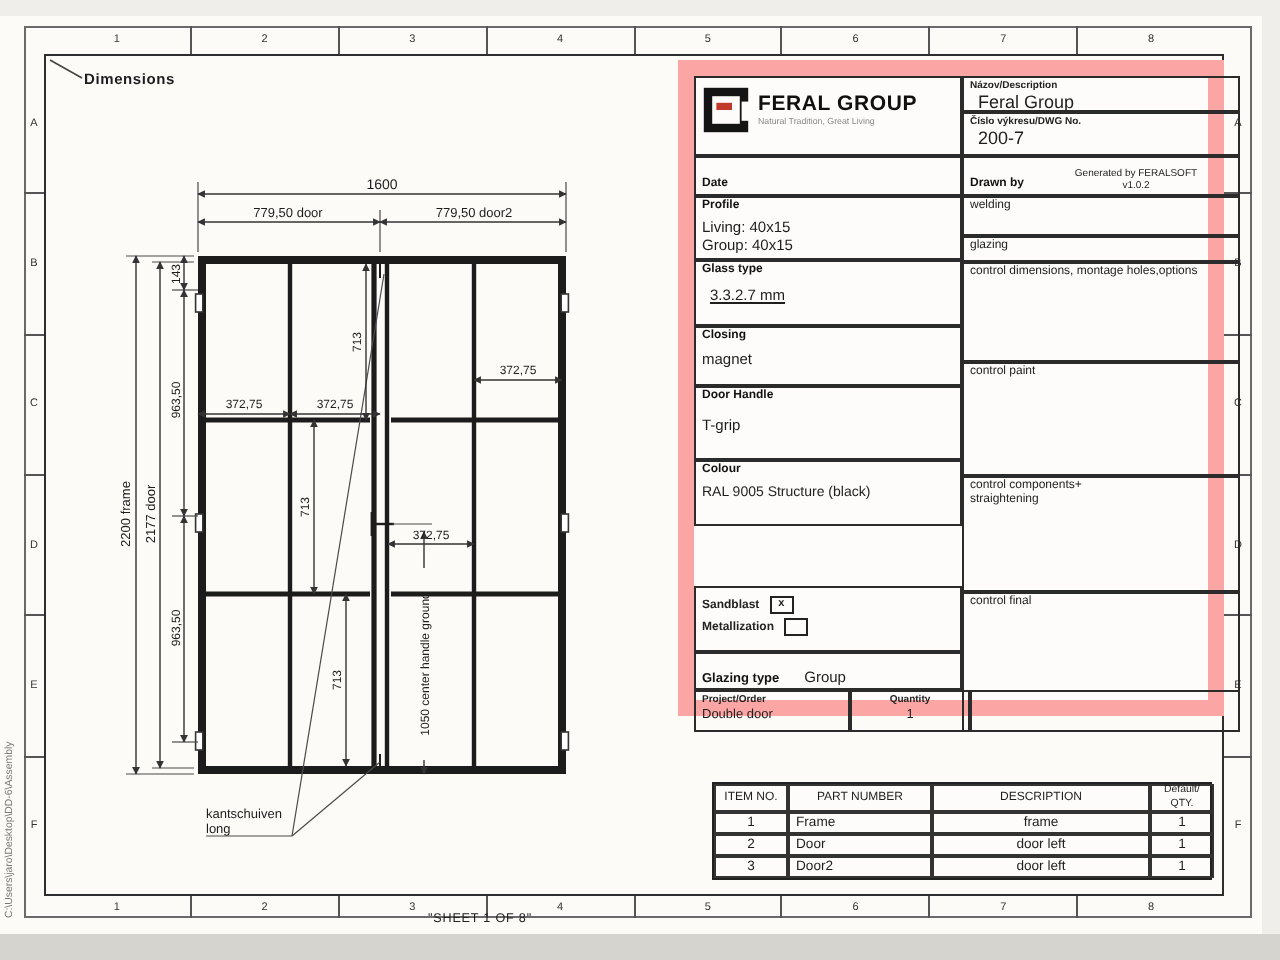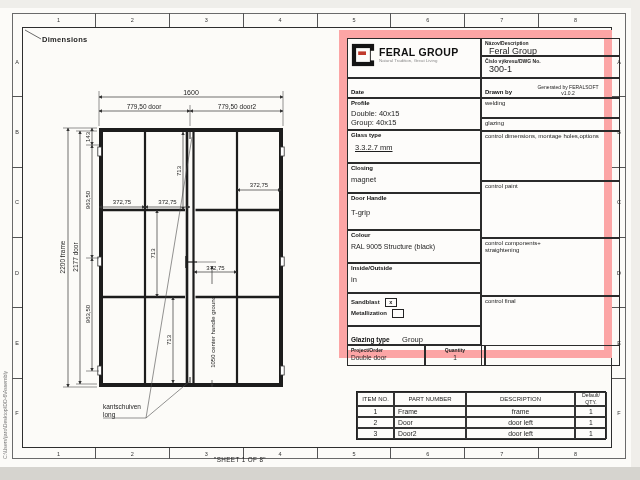--- a/index.html
+++ b/index.html
@@ -279,59 +279,55 @@
         </div>
       </div>
     </div>
 
     <div class="cell" style="left:134px;top:0;width:139px;height:18px;">
       <div class="lbl-tiny">Názov/Description</div>
       <div class="val-lg" style="padding-left:4px;">Feral Group</div>
     </div>
     <div class="cell" style="left:134px;top:18px;width:139px;height:22px;">
       <div class="lbl-tiny">Číslo výkresu/DWG No.</div>
-      <div class="val-lg" style="padding-left:4px;">300-1</div>
+      <div class="val-lg" style="padding-left:4px;">200-7</div>
     </div>
 
     <div class="cell" style="left:0;top:40px;width:134px;height:20px;">
       <span class="lbl">Date</span>
       
     </div>
     <div class="cell" style="left:134px;top:40px;width:139px;height:20px;">
       <span class="lbl">Drawn by</span>
       <div style="position:absolute;right:6px;top:5px;width:90px;text-align:center;">
         <div style="font-size:5px;line-height:6px;">Generated by FERALSOFT</div>
         <div style="font-size:5px;line-height:6px;">v1.0.2</div>
       </div>
     </div>
 
     <div class="cell" style="left:0;top:60px;width:134px;height:32px;">
       <div class="lbl">Profile</div>
-      <div class="val" style="margin-top:2px;">Double: 40x15</div>
+      <div class="val" style="margin-top:2px;">Living: 40x15</div>
       <div class="val">Group: 40x15</div>
     </div>
     <div class="cell" style="left:0;top:92px;width:134px;height:33px;">
       <div class="lbl">Glass type</div>
       <div class="val" style="margin-top:4px;padding-left:4px;text-decoration:underline;">3.3.2.7 mm</div>
     </div>
     <div class="cell" style="left:0;top:125px;width:134px;height:30px;">
       <div class="lbl">Closing</div>
       <div class="val" style="margin-top:3px;">magnet</div>
     </div>
     <div class="cell" style="left:0;top:155px;width:134px;height:37px;">
       <div class="lbl">Door Handle</div>
       <div class="val" style="margin-top:6px;">T-grip</div>
     </div>
     <div class="cell" style="left:0;top:192px;width:134px;height:33px;">
       <div class="lbl">Colour</div>
       <div class="val" style="margin-top:3px;font-size:7px;">RAL 9005 Structure (black)</div>
-    </div>
-    <div class="cell" style="left:0;top:225px;width:134px;height:30px;">
-      <div class="lbl">Inside/Outside</div>
-      <div class="val" style="margin-top:3px;">in</div>
     </div>
     <div class="cell" style="left:0;top:255px;width:134px;height:33px;">
       <div class="chk" style="margin-top:3px;font-weight:bold;">
         <span>Sandblast</span><span class="box">x</span>
       </div>
       <div class="chk" style="margin-top:2px;font-weight:bold;">
         <span>Metallization</span><span class="box"></span>
       </div>
     </div>
     <div class="cell" style="left:0;top:288px;width:134px;height:19px;">

